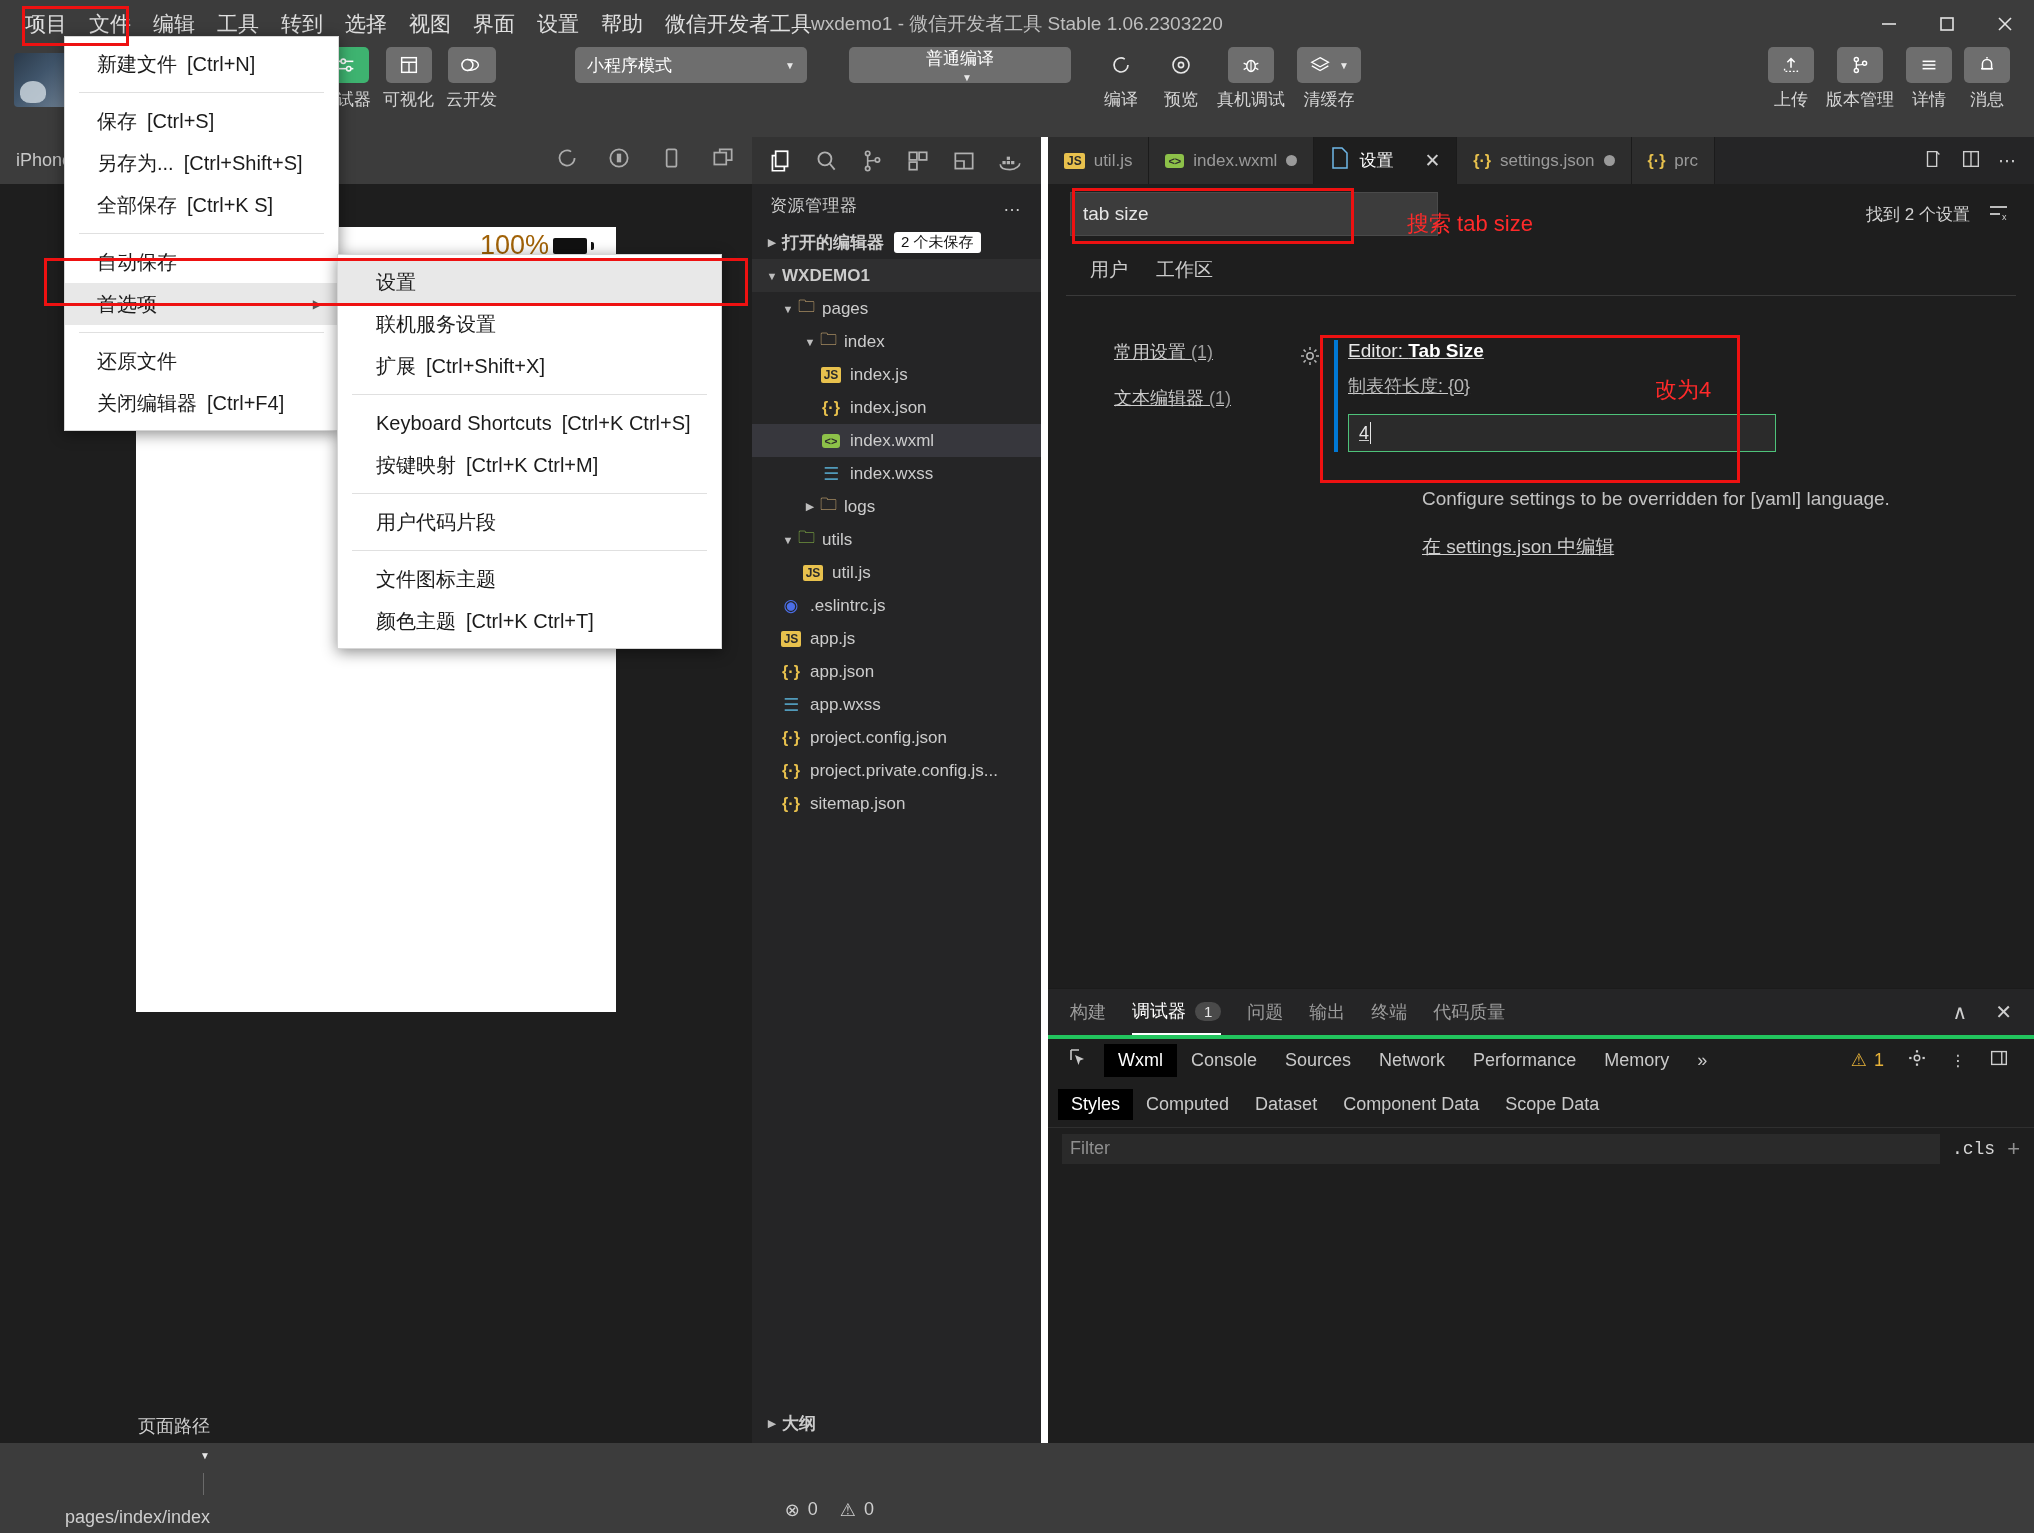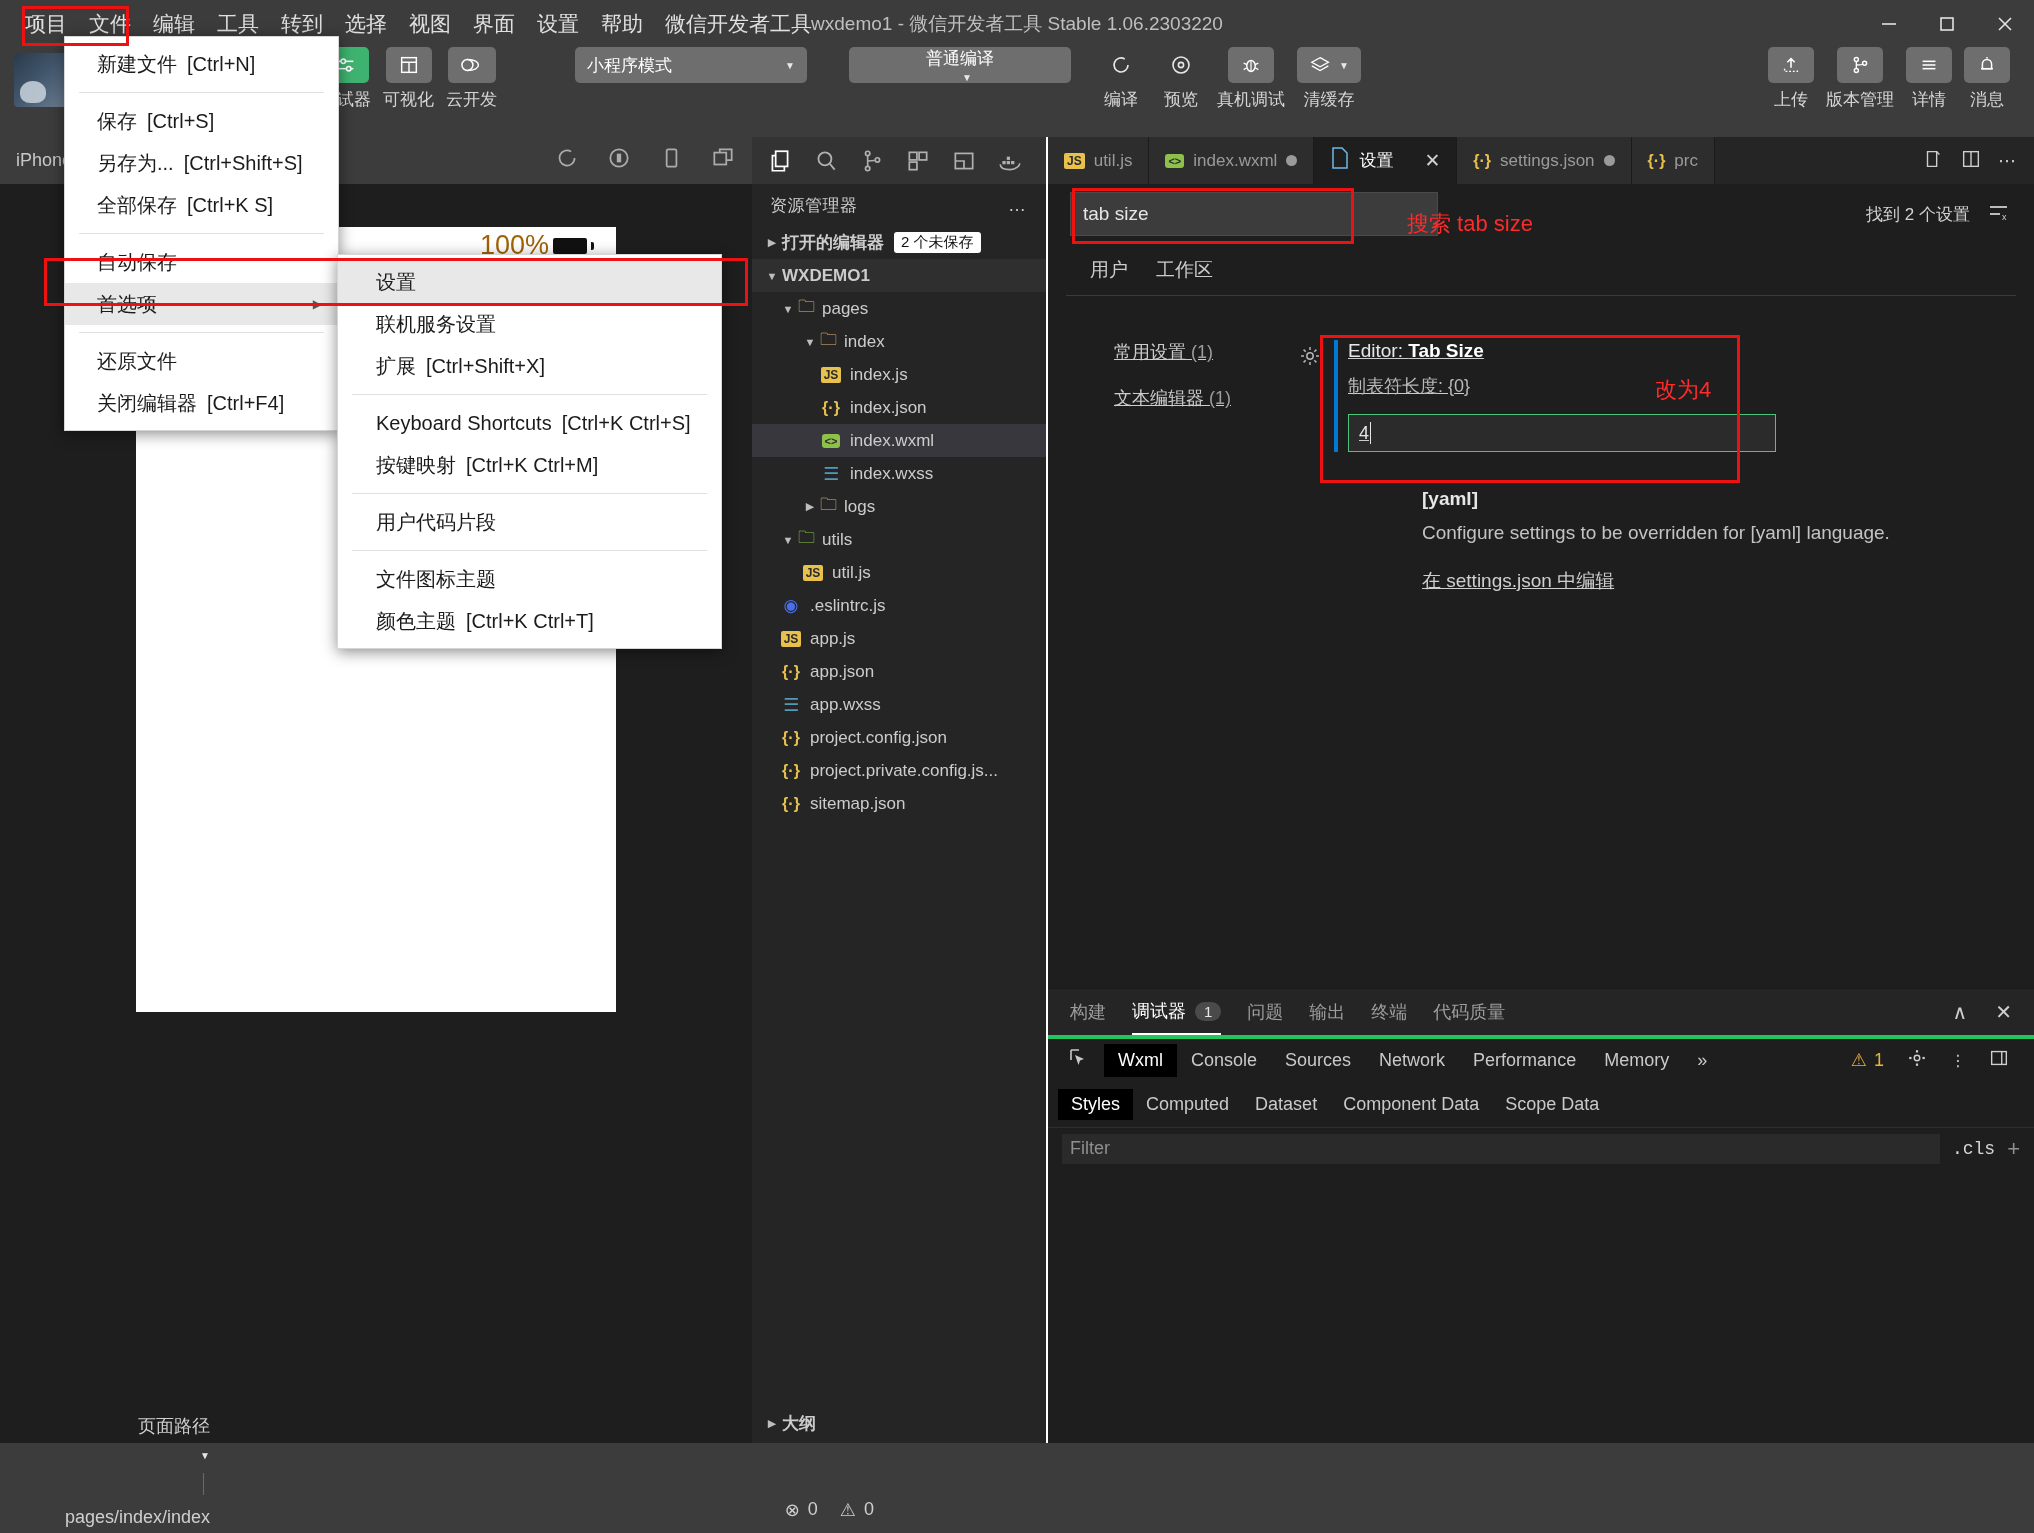--- a/index.html
+++ b/index.html
@@ -83,21 +83,21 @@
     height: 34px; display: flex; align-items: flex-end; justify-content: space-between;
     padding: 0 22px; font-size: 27px; color: #a16207;
   }
   .battery { display: inline-flex; align-items: center; gap: 4px; }
   .battery .body { width: 34px; height: 16px; background: #111; border-radius: 2px; }
   .battery .tip { width: 3px; height: 8px; background: #111; border-radius: 0 2px 2px 0;}
 
   
   .explorer {
     position: absolute; left: 752px; top: 137px; width: 296px; bottom: 90px;
-    background: #252526; border-right: 2px solid #ffffff;
+    background: #252526; border-right: 7px solid #ffffff;
   }
   .act-bar {
     height: 47px; background: #333333; display: flex; align-items: center;
     padding: 0 6px; gap: 2px;
   }
   .act-ico { width: 44px; height: 44px; display: flex; align-items: center; justify-content: center; }
   .exp-title {
     height: 42px; display: flex; align-items: center; justify-content: space-between;
     padding: 0 18px; font-size: 17px; color: #cccccc; letter-spacing: .5px;
   }
@@ -732,21 +732,20 @@
           </div>
           <div class="setting-desc">制表符长度: {0}</div>
           <div class="setting-input">
             <span>4</span>
               <span class="caret-bar"></span>
           </div>
         </div>
       </div>
 
       <div class="yaml-block">
-        <div class="yaml-key">[yaml]</div>
         <div class="yaml-desc">Configure settings to be overridden for [yaml] language.</div>
         <div class="yaml-link">在 settings.json 中编辑</div>
       </div>
     </div>
 
     <div class="debug-panel">
       <div class="dp-tabs">
         <div class="dp-tab">
             <span>构建</span>
           </div>

